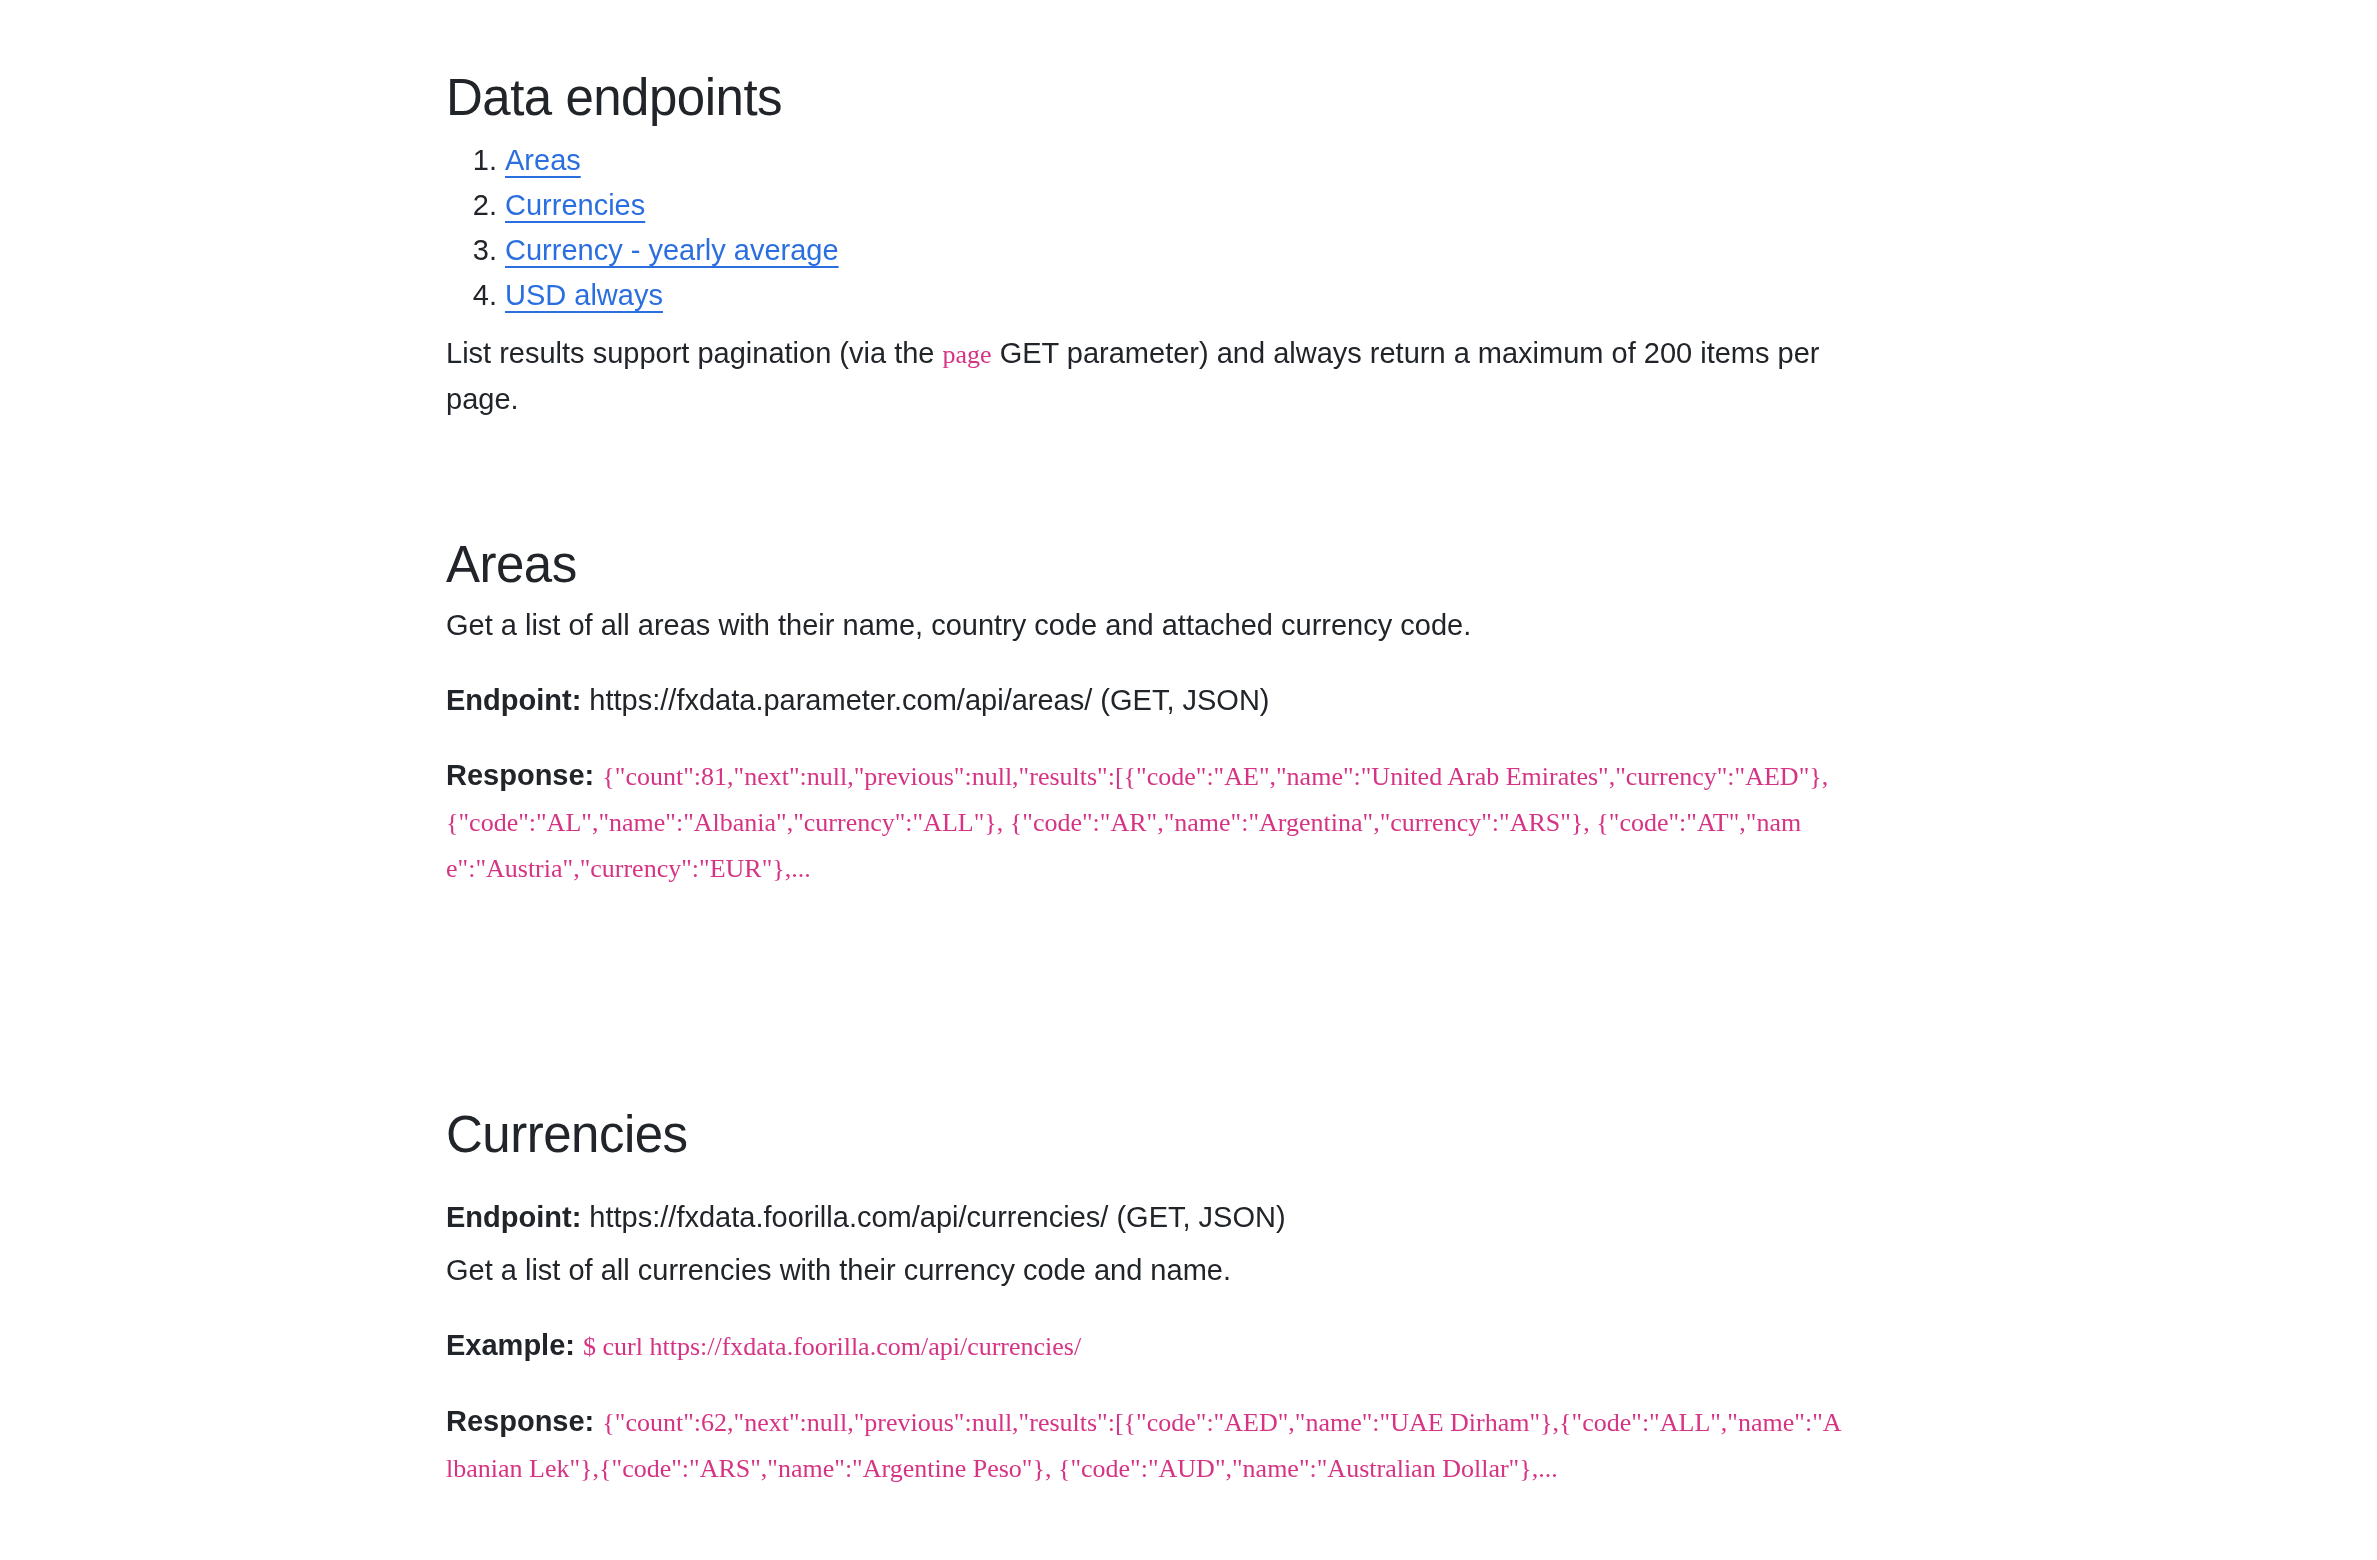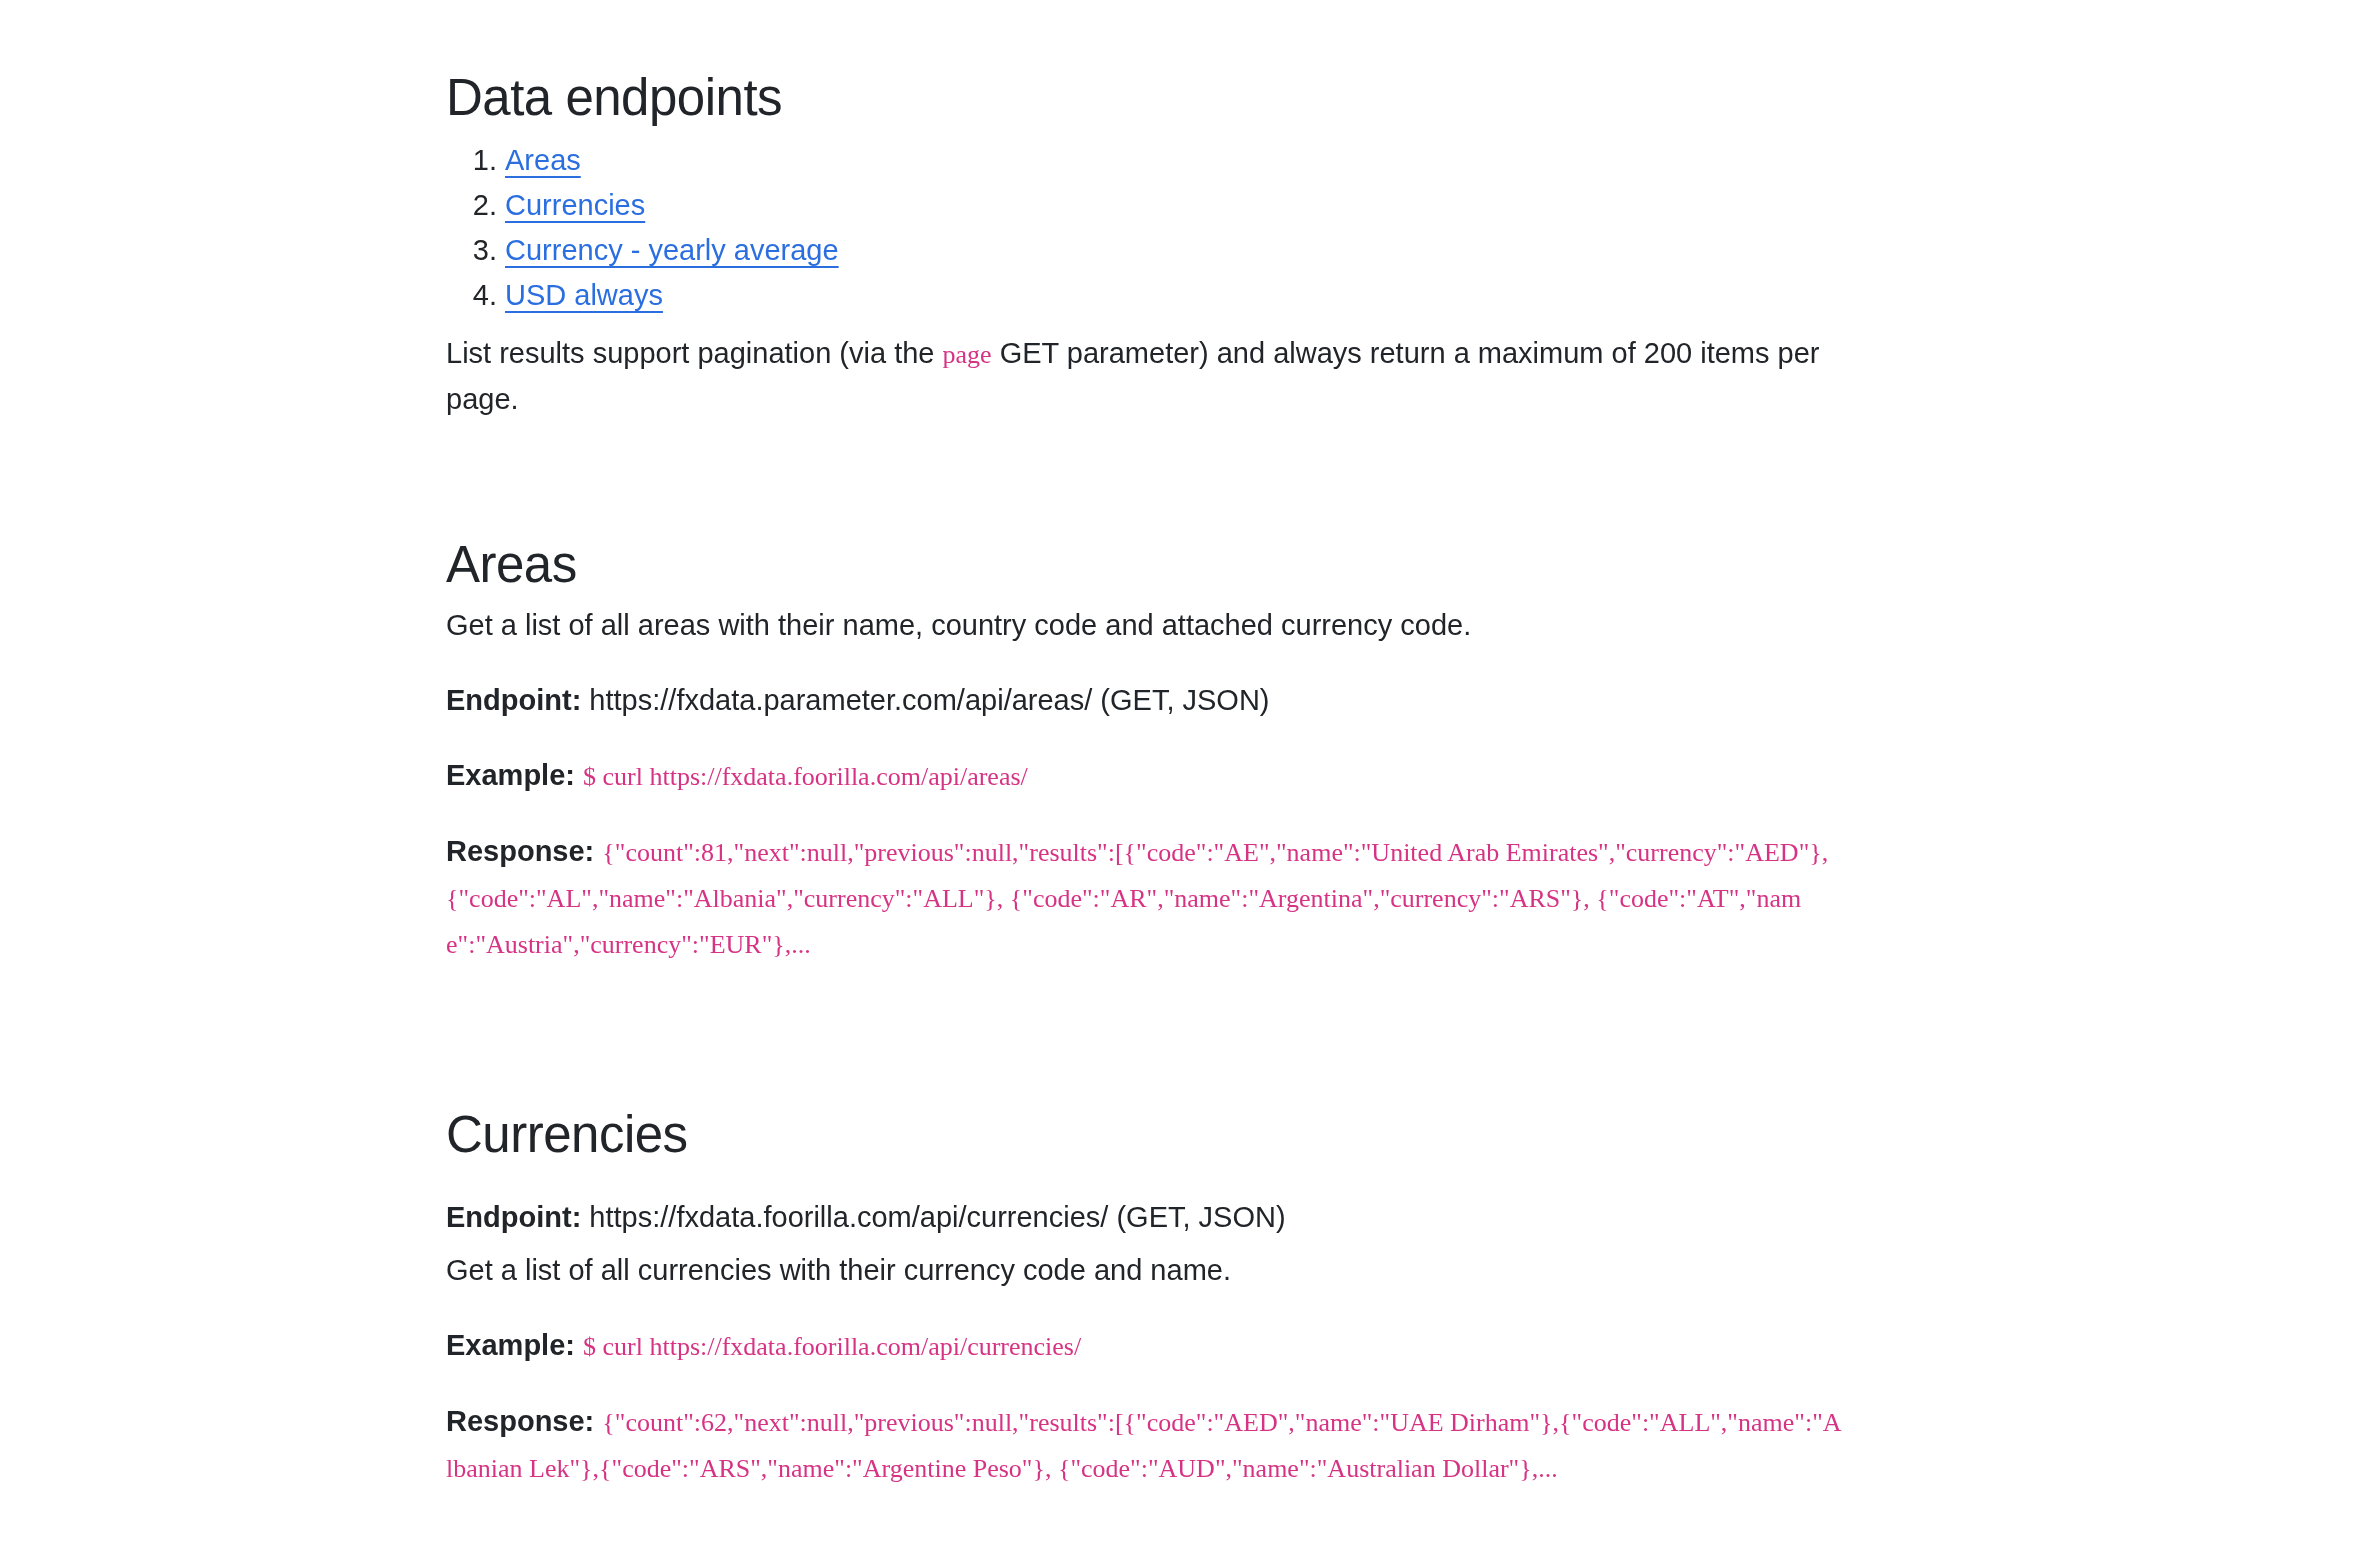--- a/index.html
+++ b/index.html
@@ -41,21 +41,20 @@
       <li><a href="#yearly">Currency - yearly average</a></li>
       <li><a href="#usd">USD always</a></li>
     </ol>
     <p style="margin-top:13.7px; width:1392px;"><span>List results support pagination (via the </span><code>page</code><span> GET parameter) and always return a maximum of 200 items per page.</span></p>
   </div>
 
   <div class="sec" id="areas" style="top:534px;">
     <h2>Areas</h2>
     <p style="margin-top:7.8px;">Get a list of all areas with their name, country code and attached currency code.</p>
     <p style="margin-top:30px;"><strong>Endpoint:</strong> <span>https://fxdata.parameter.com/api/areas/ (GET, JSON)</span></p>
-    <p style="margin-top:30px;"><strong>Example:</strong> <code>$ curl https://fxdata.foorilla.com/api/areas/</code></p>
     <p style="margin-top:30px; width:1402px;"><strong>Response:</strong> <code>{"count":81,"next":null,"previous":null,"results":[{"code":"AE","name":"United Arab Emirates","currency":"AED"},{"code":"AL","name":"Albania","currency":"ALL"}, {"code":"AR","name":"Argentina","currency":"ARS"}, {"code":"AT","name":"Austria","currency":"EUR"},...</code></p>
   </div>
 
   <div class="sec" id="currencies" style="top:1104px;">
     <h2>Currencies</h2>
     <p style="margin-top:30px;"><strong>Endpoint:</strong> <span>https://fxdata.foorilla.com/api/currencies/ (GET, JSON)</span></p>
     <p style="margin-top:7.8px;">Get a list of all currencies with their currency code and name.</p>
     <p style="margin-top:30px;"><strong>Example:</strong> <code>$ curl https://fxdata.foorilla.com/api/currencies/</code></p>
     <p style="margin-top:30px; width:1402px;"><strong>Response:</strong> <code>{"count":62,"next":null,"previous":null,"results":[{"code":"AED","name":"UAE Dirham"},{"code":"ALL","name":"Albanian Lek"},{"code":"ARS","name":"Argentine Peso"}, {"code":"AUD","name":"Australian Dollar"},...</code></p>
   </div>

